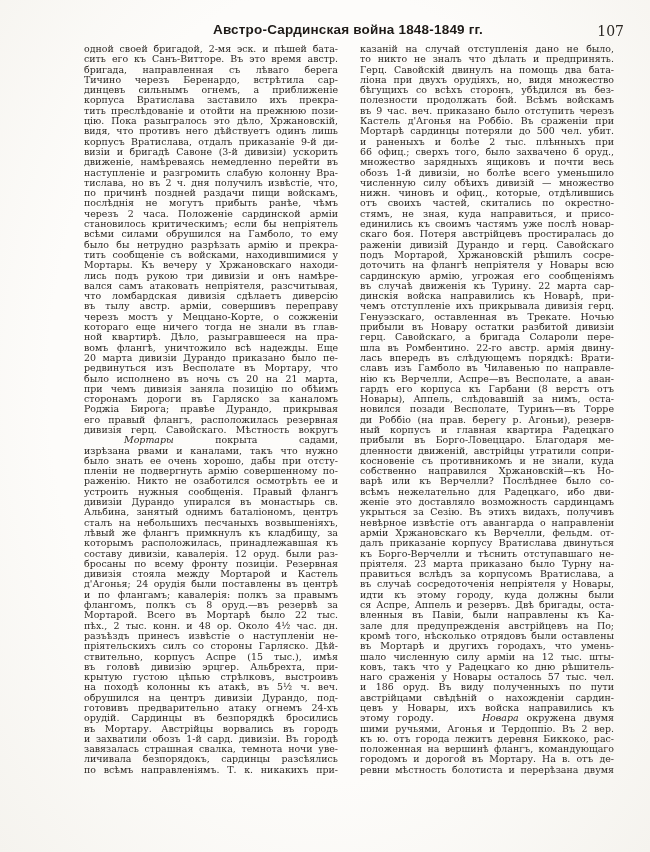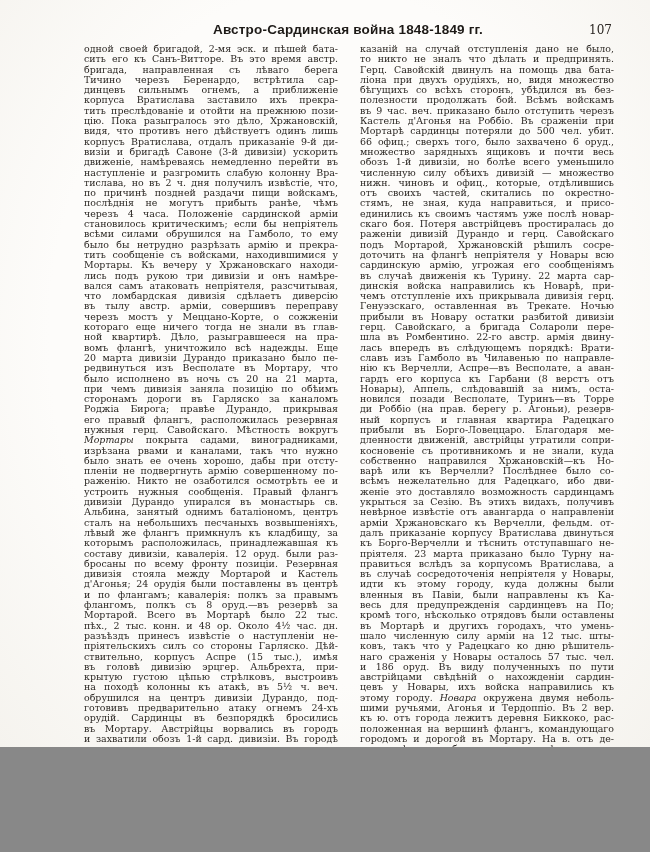--- a/index.html
+++ b/index.html
@@ -1,56 +1,56 @@
 <!DOCTYPE html>
 <html><head>
 <meta charset="utf-8">
 <style>
   html,body{margin:0;padding:0;}
   body{background:#888;}
   .page{
     position:relative;
-    width:650px;height:747px;
+    width:650px;height:852px;
     margin:0 auto;
     background:#fcfbf8;
     background-image:radial-gradient(ellipse at 50% 45%, #fdfcfa 60%, #f5f3ee 100%);
     overflow:hidden;
     font-family:"DejaVu Serif", serif;
     color:#24201c;
   }
   .running-header{
     position:absolute;top:22px;left:84px;width:528px;
     text-align:center;
     font-family:"Liberation Sans", sans-serif;
     font-weight:bold;font-size:13.5px;letter-spacing:0.2px;
     color:#1d1a17;
     white-space:nowrap;
   }
   .page-number{
-    position:absolute;top:23px;right:38px;
+    position:absolute;top:23px;right:26px;
     font-family:"DejaVu Serif", serif;
-    font-size:12px;color:#2a2622;
+    font-size:14px;color:#2a2622;
   }
   .columns{
     position:absolute;top:44px;left:84px;width:530px;
     display:flex;gap:22px;
   }
   .col{flex:1 1 0;min-width:0;}
   .line{
     font-size:9.45px;
     line-height:10.3px;
     height:10.3px;
     overflow:hidden;
     text-align:justify;
     text-align-last:justify;
     -moz-text-align-last:justify;
     word-spacing:0.4px;
     color:#2b2723;
   }
-  .line i{}
+  .line i{margin-left:40px;}
 </style>
 </head>
 <body>
 
 <div class="page">
   <div class="running-header">Австро-Сардинская война 1848-1849 гг.</div>
   <div class="page-number">107</div>
   <div class="columns">
     <div class="col">
         <div class="line"><span>одной своей бригадой, 2-мя эск. и пѣшей бата-</span></div>
@@ -62,42 +62,42 @@
         <div class="line"><span>тить преслѣдованіе и отойти на прежнюю пози-</span></div>
         <div class="line"><span>цію. Пока разыгралось это дѣло, Хржановскій,</span></div>
         <div class="line"><span>видя, что противъ него дѣйствуетъ одинъ лишь</span></div>
         <div class="line"><span>корпусъ Вратислава, отдалъ приказаніе 9-й ди-</span></div>
         <div class="line"><span>визіи и бригадѣ Савоне (3-й дивизіи) ускорить</span></div>
         <div class="line"><span>движеніе, намѣреваясь немедленно перейти въ</span></div>
         <div class="line"><span>наступленіе и разгромить слабую колонну Вра-</span></div>
         <div class="line"><span>тислава, но въ 2 ч. дня получилъ извѣстіе, что,</span></div>
         <div class="line"><span>по причинѣ поздней раздачи пищи войскамъ,</span></div>
         <div class="line"><span>послѣднія не могутъ прибыть ранѣе, чѣмъ</span></div>
-        <div class="line"><span>черезъ 4 часа. Положеніе сардинской арміи</span></div>
+        <div class="line"><span>черезъ 2 часа. Положеніе сардинской арміи</span></div>
         <div class="line"><span>становилось критическимъ; если бы непріятель</span></div>
         <div class="line"><span>всѣми силами обрушился на Гамболо, то ему</span></div>
         <div class="line"><span>было бы нетрудно разрѣзать армію и прекра-</span></div>
         <div class="line"><span>тить сообщеніе съ войсками, находившимися у</span></div>
         <div class="line"><span>Мортары. Къ вечеру у Хржановскаго находи-</span></div>
         <div class="line"><span>лись подъ рукою три дивизіи и онъ намѣре-</span></div>
         <div class="line"><span>вался самъ атаковать непріятеля, разсчитывая,</span></div>
         <div class="line"><span>что ломбардская дивизія сдѣлаетъ диверсію</span></div>
         <div class="line"><span>въ тылу австр. арміи, совершивъ переправу</span></div>
         <div class="line"><span>черезъ мостъ у Меццано-Корте, о сожженіи</span></div>
         <div class="line"><span>котораго еще ничего тогда не знали въ глав-</span></div>
         <div class="line"><span>ной квартирѣ. Дѣло, разыгравшееся на пра-</span></div>
         <div class="line"><span>вомъ флангѣ, уничтожило всѣ надежды. Еще</span></div>
         <div class="line"><span>20 марта дивизіи Дурандо приказано было пе-</span></div>
         <div class="line"><span>редвинуться изъ Весполате въ Мортару, что</span></div>
         <div class="line"><span>было исполнено въ ночь съ 20 на 21 марта,</span></div>
         <div class="line"><span>при чемъ дивизія заняла позицію по обѣимъ</span></div>
         <div class="line"><span>сторонамъ дороги въ Гарляско за каналомъ</span></div>
         <div class="line"><span>Роджіа Бирога; правѣе Дурандо, прикрывая</span></div>
         <div class="line"><span>его правый флангъ, расположилась резервная</span></div>
-        <div class="line"><span>нужныя герц. Савойскаго. Мѣстность вокругъ</span></div>
+        <div class="line"><span>дивизія герц. Савойскаго. Мѣстность вокругъ</span></div>
         <div class="line"><i>Мортары</i><span> покрыта садами, виноградниками,</span></div>
         <div class="line"><span>изрѣзана рвами и каналами, такъ что нужно</span></div>
         <div class="line"><span>было знать ее очень хорошо, дабы при отсту-</span></div>
         <div class="line"><span>пленіи не подвергнуть армію совершенному по-</span></div>
         <div class="line"><span>раженію. Никто не озаботился осмотрѣть ее и</span></div>
         <div class="line"><span>устроить нужныя сообщенія. Правый флангъ</span></div>
         <div class="line"><span>дивизіи Дурандо упирался въ монастырь св.</span></div>
         <div class="line"><span>Альбина, занятый однимъ баталіономъ, центръ</span></div>
         <div class="line"><span>сталъ на небольшихъ песчаныхъ возвышеніяхъ,</span></div>
         <div class="line"><span>лѣвый же флангъ примкнулъ къ кладбищу, за</span></div>
@@ -128,20 +128,21 @@
     <div class="col">
         <div class="line"><span>казаній на случай отступленія дано не было,</span></div>
         <div class="line"><span>то никто не зналъ что дѣлать и предпринять.</span></div>
         <div class="line"><span>Герц. Савойскій двинулъ на помощь два бата-</span></div>
         <div class="line"><span>ліона при двухъ орудіяхъ, но, видя множество</span></div>
         <div class="line"><span>бѣгущихъ со всѣхъ сторонъ, убѣдился въ без-</span></div>
         <div class="line"><span>полезности продолжать бой. Всѣмъ войскамъ</span></div>
         <div class="line"><span>въ 9 час. веч. приказано было отступить черезъ</span></div>
         <div class="line"><span>Кастель д'Агонья на Роббіо. Въ сраженіи при</span></div>
         <div class="line"><span>Мортарѣ сардинцы потеряли до 500 чел. убит.</span></div>
+        <div class="line"><span>и раненыхъ и болѣе 2 тыс. плѣнныхъ при</span></div>
         <div class="line"><span>66 офиц.; сверхъ того, было захвачено 6 оруд.,</span></div>
         <div class="line"><span>множество зарядныхъ ящиковъ и почти весь</span></div>
         <div class="line"><span>обозъ 1-й дивизіи, но болѣе всего уменьшило</span></div>
         <div class="line"><span>численную силу обѣихъ дивизій — множество</span></div>
         <div class="line"><span>нижн. чиновъ и офиц., которые, отдѣлившись</span></div>
         <div class="line"><span>отъ своихъ частей, скитались по окрестно-</span></div>
         <div class="line"><span>стямъ, не зная, куда направиться, и присо-</span></div>
         <div class="line"><span>единились къ своимъ частямъ уже послѣ новар-</span></div>
         <div class="line"><span>скаго боя. Потеря австрійцевъ простиралась до</span></div>
         <div class="line"><span>раженіи дивизій Дурандо и герц. Савойскаго</span></div>
@@ -172,22 +173,23 @@
         <div class="line"><span>женіе это доставляло возможность сардинцамъ</span></div>
         <div class="line"><span>укрыться за Сезію. Въ этихъ видахъ, получивъ</span></div>
         <div class="line"><span>невѣрное извѣстіе отъ авангарда о направленіи</span></div>
         <div class="line"><span>арміи Хржановскаго къ Верчелли, фельдм. от-</span></div>
         <div class="line"><span>далъ приказаніе корпусу Вратислава двинуться</span></div>
         <div class="line"><span>къ Борго-Верчелли и тѣснить отступавшаго не-</span></div>
         <div class="line"><span>пріятеля. 23 марта приказано было Турну на-</span></div>
         <div class="line"><span>правиться вслѣдъ за корпусомъ Вратислава, а</span></div>
         <div class="line"><span>въ случаѣ сосредоточенія непріятеля у Новары,</span></div>
         <div class="line"><span>идти къ этому городу, куда должны были двигать-</span></div>
+        <div class="line"><span>ся Аспре, Аппель и резервъ. Двѣ бригады, оста-</span></div>
         <div class="line"><span>вленныя въ Павіи, были направлены къ Ка-</span></div>
-        <div class="line"><span>весь для предупрежденія сардинцевъ на По;</span></div>
+        <div class="line"><span>зале для предупрежденія австрійцевъ на По;</span></div>
         <div class="line"><span>кромѣ того, нѣсколько отрядовъ были оставлены</span></div>
         <div class="line"><span>въ Мортарѣ и другихъ городахъ, что умень-</span></div>
         <div class="line"><span>шало численную силу арміи на 12 тыс. шты-</span></div>
         <div class="line"><span>ковъ, такъ что у Радецкаго ко дню рѣшитель-</span></div>
         <div class="line"><span>наго сраженія у Новары осталось 57 тыс. чел.</span></div>
         <div class="line"><span>и 186 оруд. Въ виду полученныхъ по пути</span></div>
         <div class="line"><span>австрійцами свѣдѣній о нахожденіи сардин-</span></div>
         <div class="line"><span>цевъ у Новары, ихъ войска направились къ</span></div>
         <div class="line"><span>этому городу. </span><i>Новара</i><span> окружена двумя неболь-</span></div>
         <div class="line"><span>шими ручьями, Агонья и Тердоппіо. Въ 2 вер.</span></div>

